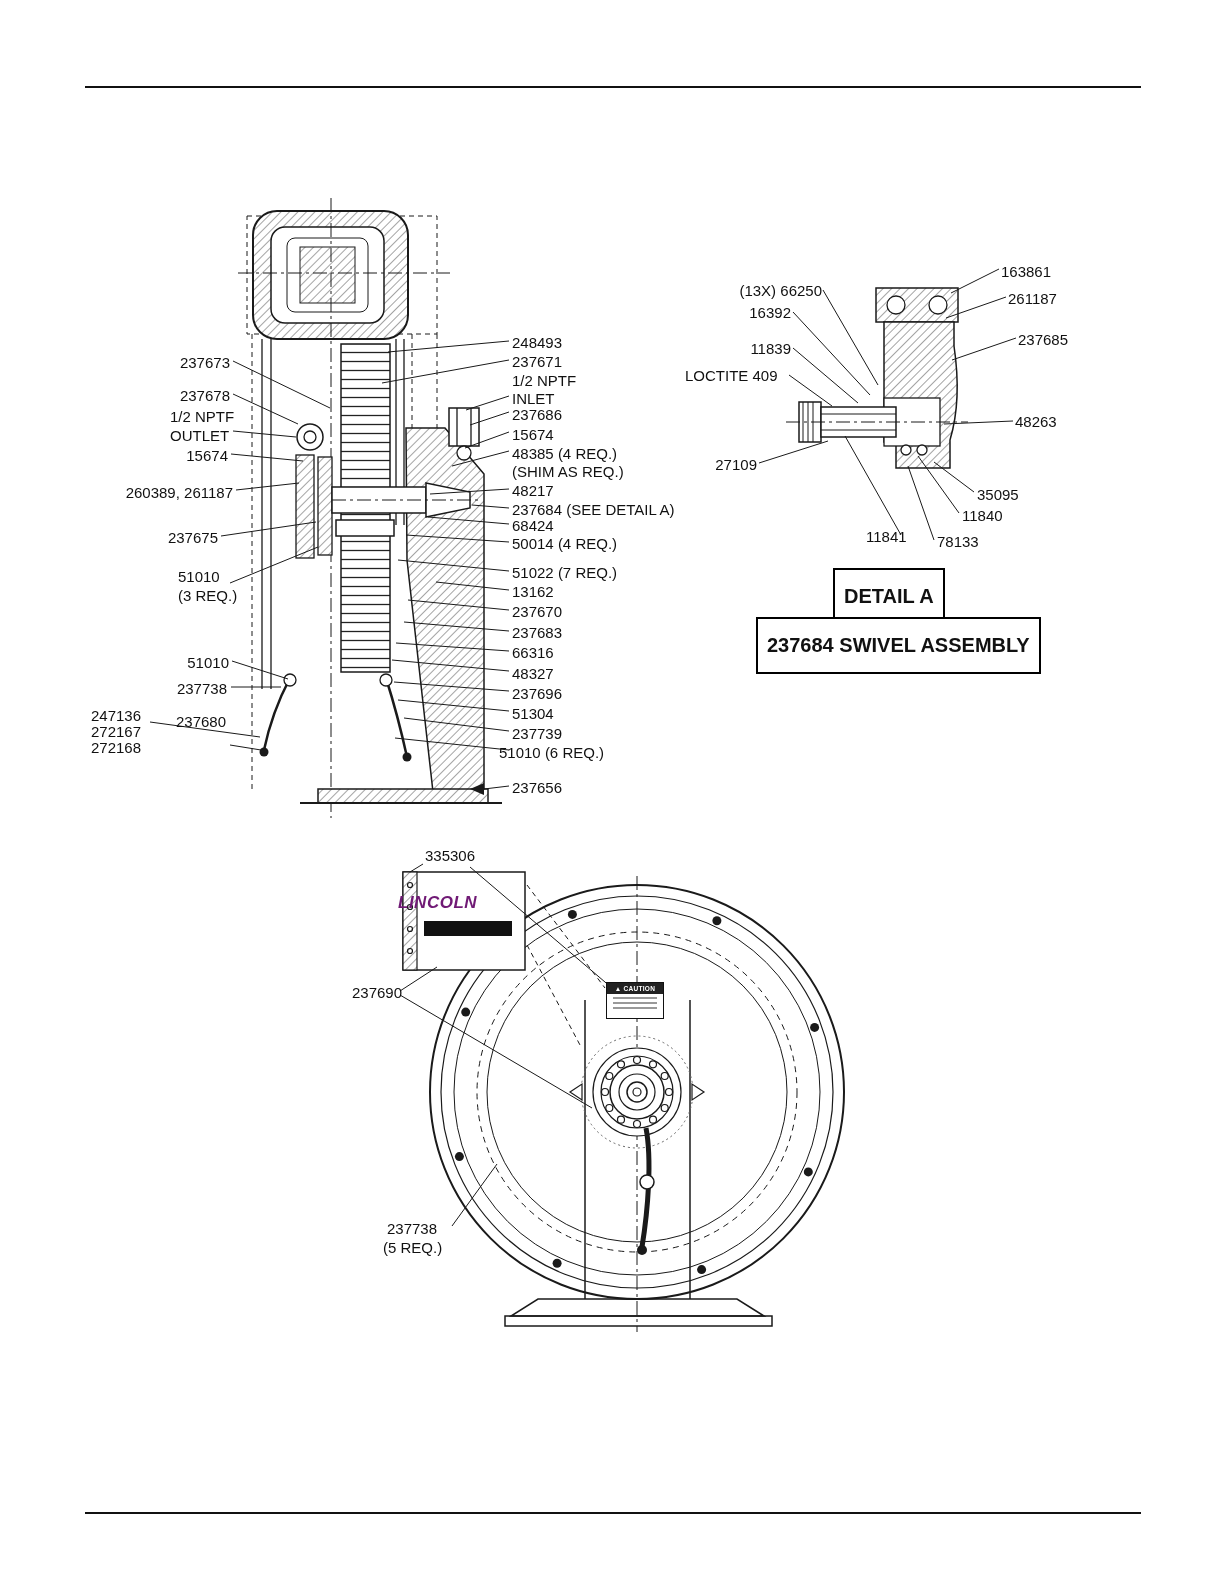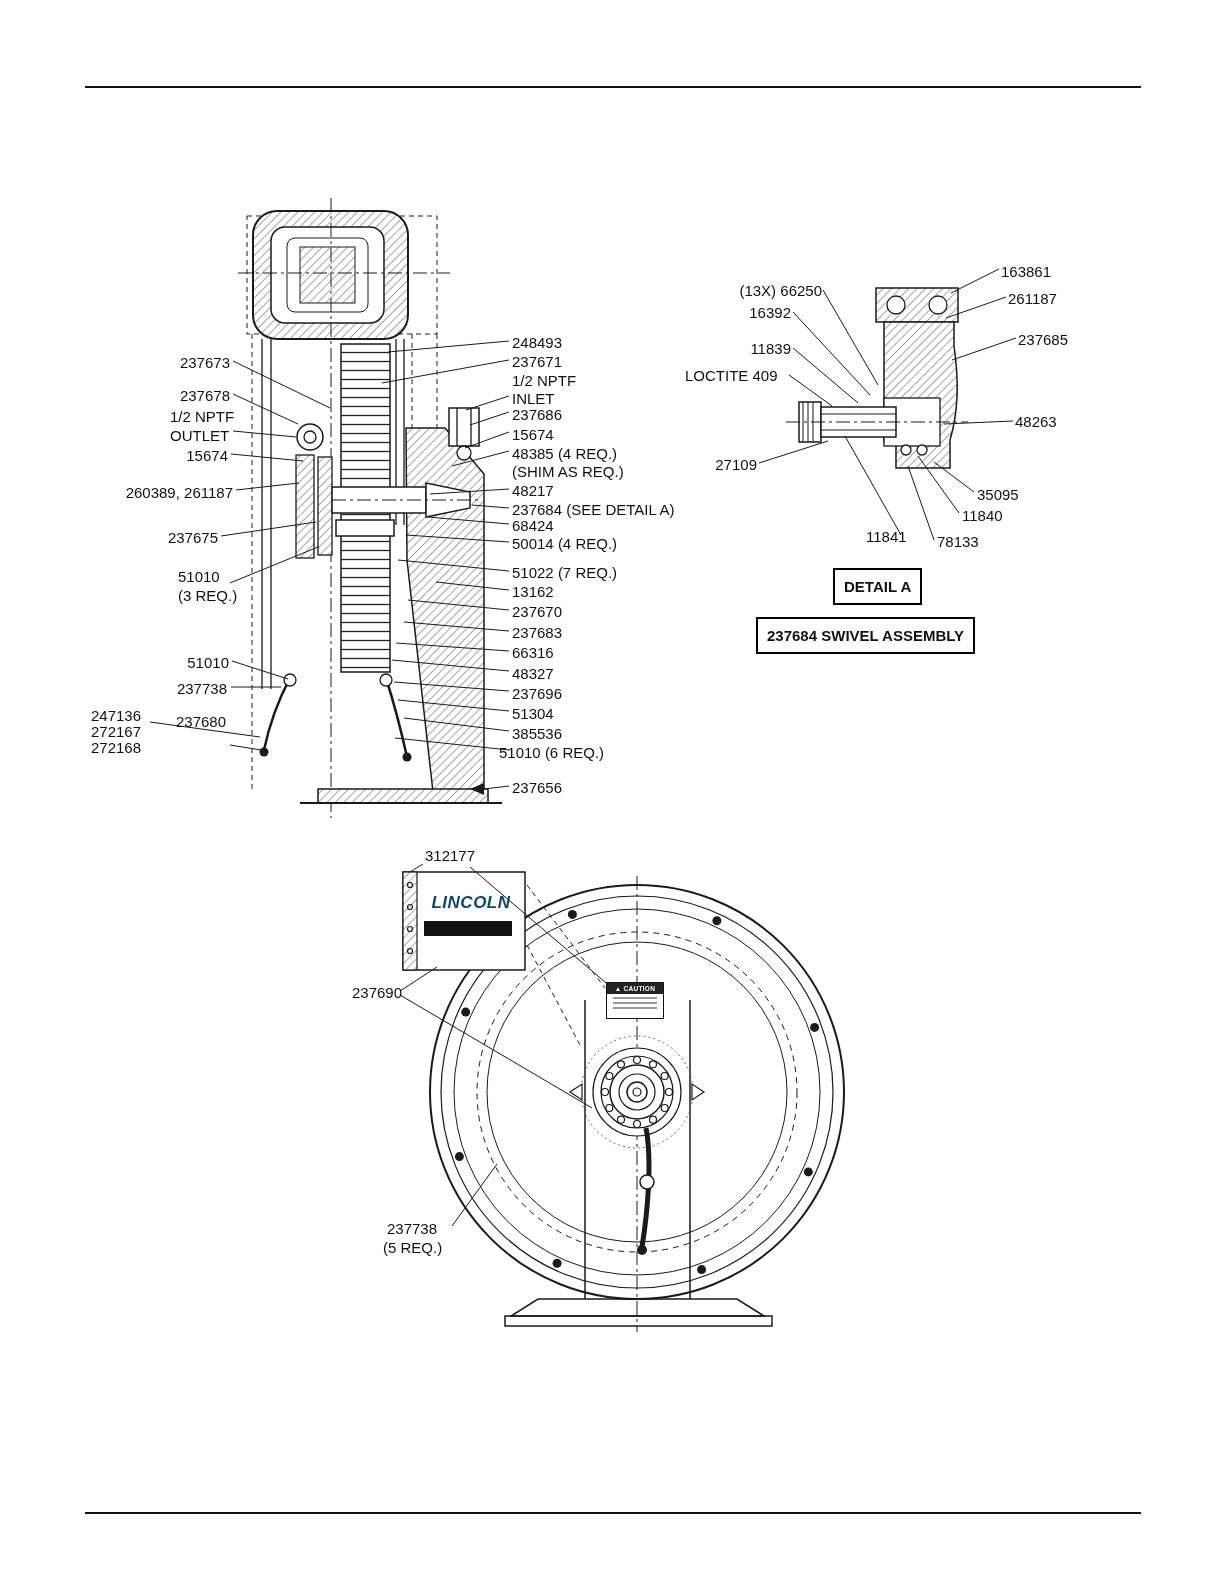--- a/index.html
+++ b/index.html
@@ -12,26 +12,26 @@
   .rule.top { top:86px; }
   .rule.bottom { top:1512px; }
   svg.drawing { position:absolute; left:0; top:0; }
   .lbl {
     position:absolute; font-size:15px; line-height:1.15;
     white-space:nowrap; color:#111;
   }
   .lbl.ra { text-align:right; }
   .box-label {
     position:absolute; border:2px solid #000; background:#fff;
-    font-weight:bold; font-size:15px; padding:8px 9px; white-space:nowrap;
+    font-weight:bold; font-size:20px; padding:15px 9px; white-space:nowrap;
   }
   .logo-box-text {
-    position:absolute; left:421px; top:893px; width:100px;
+    position:absolute; left:398px; top:893px; width:100px;
     font-size:17px; font-weight:800; font-style:italic; letter-spacing:.5px;
-    color:#0c4a6e; white-space:nowrap;text-align:center;
+    color:#701a75; white-space:nowrap;
   }
   .logo-band { position:absolute; left:424px; top:921px; width:88px; height:15px; background:#111; }
   .caution {
     position:absolute; left:606px; top:982px; width:58px; height:37px;
     border:1px solid #111; background:#fff; font-size:7px;
   }
   .caution-head {
     height:11px; background:#222; color:#fff; font-weight:bold;
     display:flex; align-items:center; justify-content:center; gap:2px;
     font-size:6.5px; letter-spacing:.3px;
@@ -233,42 +233,42 @@
 <div class="lbl" style="left:512px;top:517px">68424</div>
 <div class="lbl" style="left:512px;top:535px">50014 (4 REQ.)</div>
 <div class="lbl" style="left:512px;top:564px">51022 (7 REQ.)</div>
 <div class="lbl" style="left:512px;top:583px">13162</div>
 <div class="lbl" style="left:512px;top:603px">237670</div>
 <div class="lbl" style="left:512px;top:624px">237683</div>
 <div class="lbl" style="left:512px;top:644px">66316</div>
 <div class="lbl" style="left:512px;top:665px">48327</div>
 <div class="lbl" style="left:512px;top:685px">237696</div>
 <div class="lbl" style="left:512px;top:705px">51304</div>
-<div class="lbl" style="left:512px;top:725px">385536</div>
+<div class="lbl" style="left:512px;top:725px">237739</div>
 <div class="lbl" style="left:499px;top:744px">51010 (6 REQ.)</div>
 <div class="lbl" style="left:512px;top:779px">237656</div>
 
 <div class="lbl" style="left:1001px;top:263px">163861</div>
 <div class="lbl" style="left:1008px;top:290px">261187</div>
 <div class="lbl" style="left:1018px;top:331px">237685</div>
 <div class="lbl ra" style="right:403px;top:282px">(13X) 66250</div>
 <div class="lbl ra" style="right:434px;top:304px">16392</div>
 <div class="lbl ra" style="right:434px;top:340px">11839</div>
 <div class="lbl" style="left:685px;top:367px">LOCTITE 409</div>
 <div class="lbl" style="left:1015px;top:413px">48263</div>
 <div class="lbl ra" style="right:468px;top:456px">27109</div>
 <div class="lbl" style="left:977px;top:486px">35095</div>
 <div class="lbl" style="left:962px;top:507px">11840</div>
 <div class="lbl" style="left:866px;top:528px">11841</div>
 <div class="lbl" style="left:937px;top:533px">78133</div>
 
 <div class="box-label" style="left:833px;top:568px">DETAIL A</div>
 <div class="box-label" style="left:756px;top:617px">237684 SWIVEL ASSEMBLY</div>
 
-<div class="lbl" style="left:425px;top:847px">312177</div>
+<div class="lbl" style="left:425px;top:847px">335306</div>
 <div class="lbl" style="left:352px;top:984px">237690</div>
 <div class="lbl" style="left:387px;top:1220px">237738</div>
 <div class="lbl" style="left:383px;top:1239px">(5 REQ.)</div>
 
 <div class="logo-box-text">LINCOLN</div>
 <div class="logo-band"></div>
 
 <div class="caution">
   <div class="caution-head">
     <span>▲</span>

